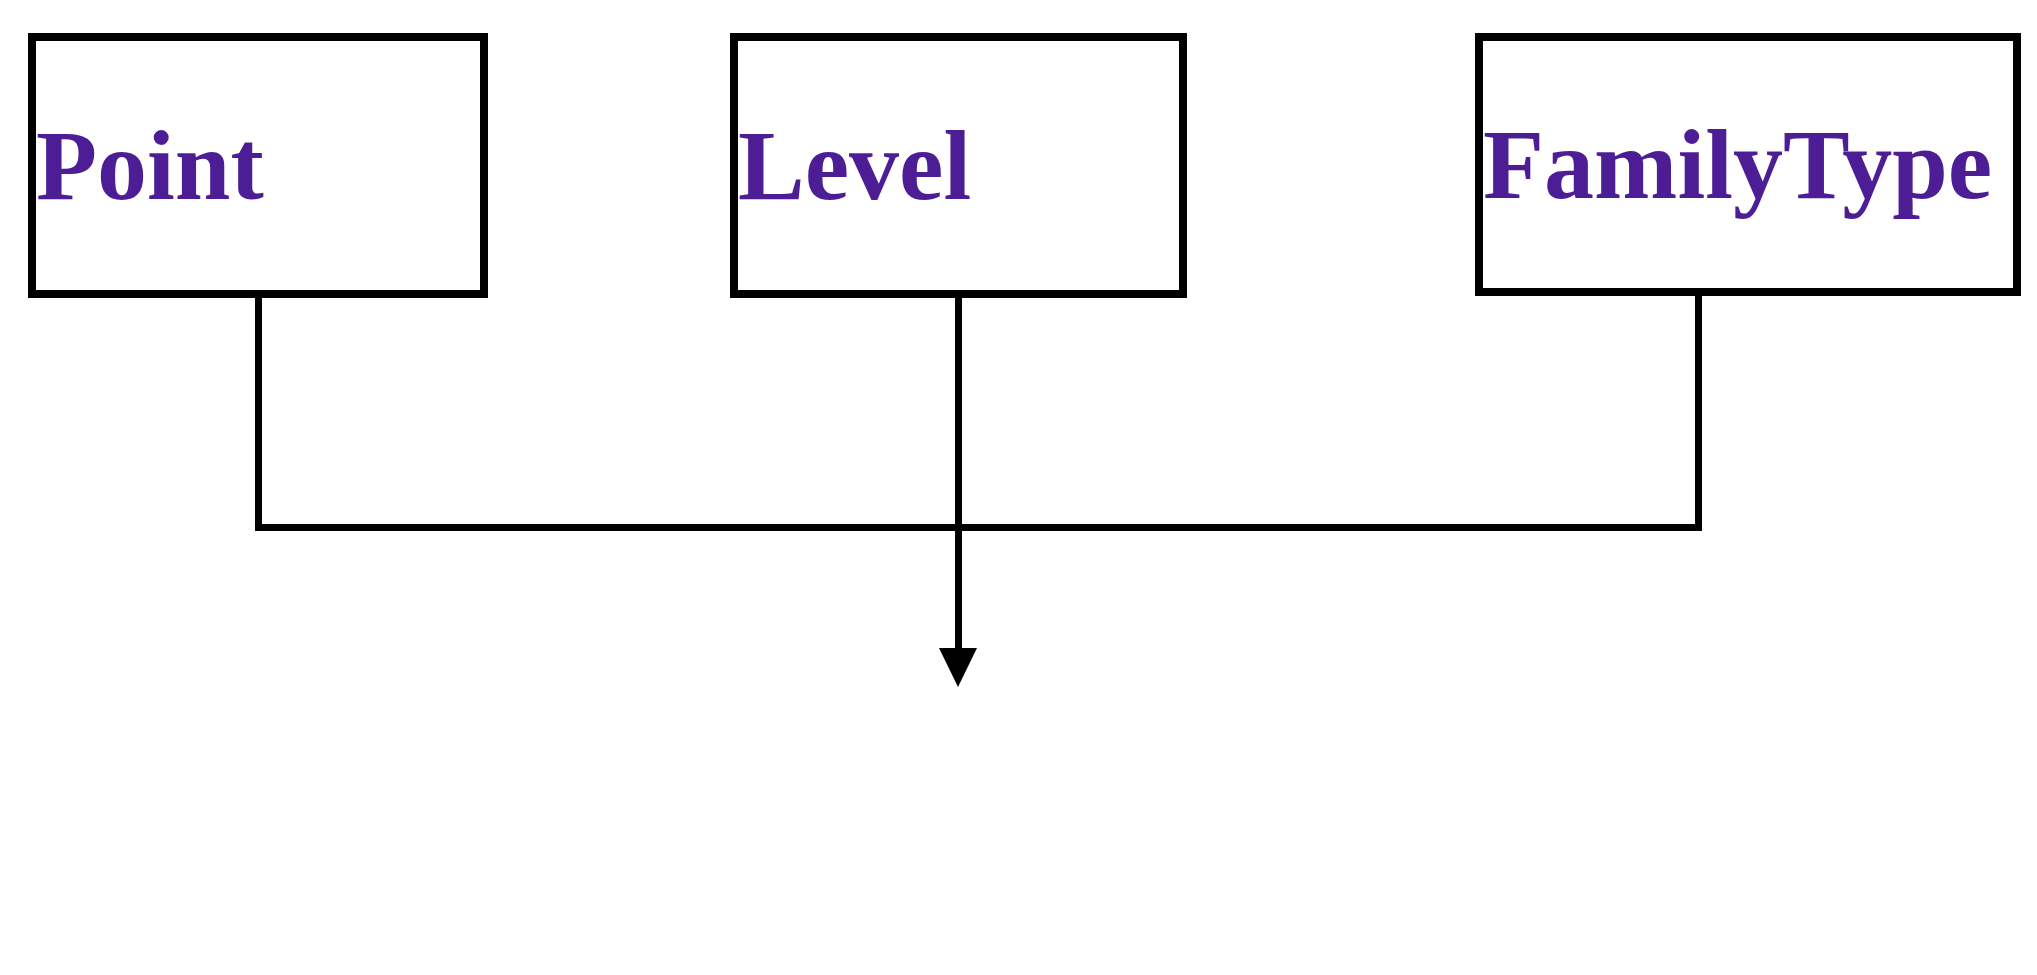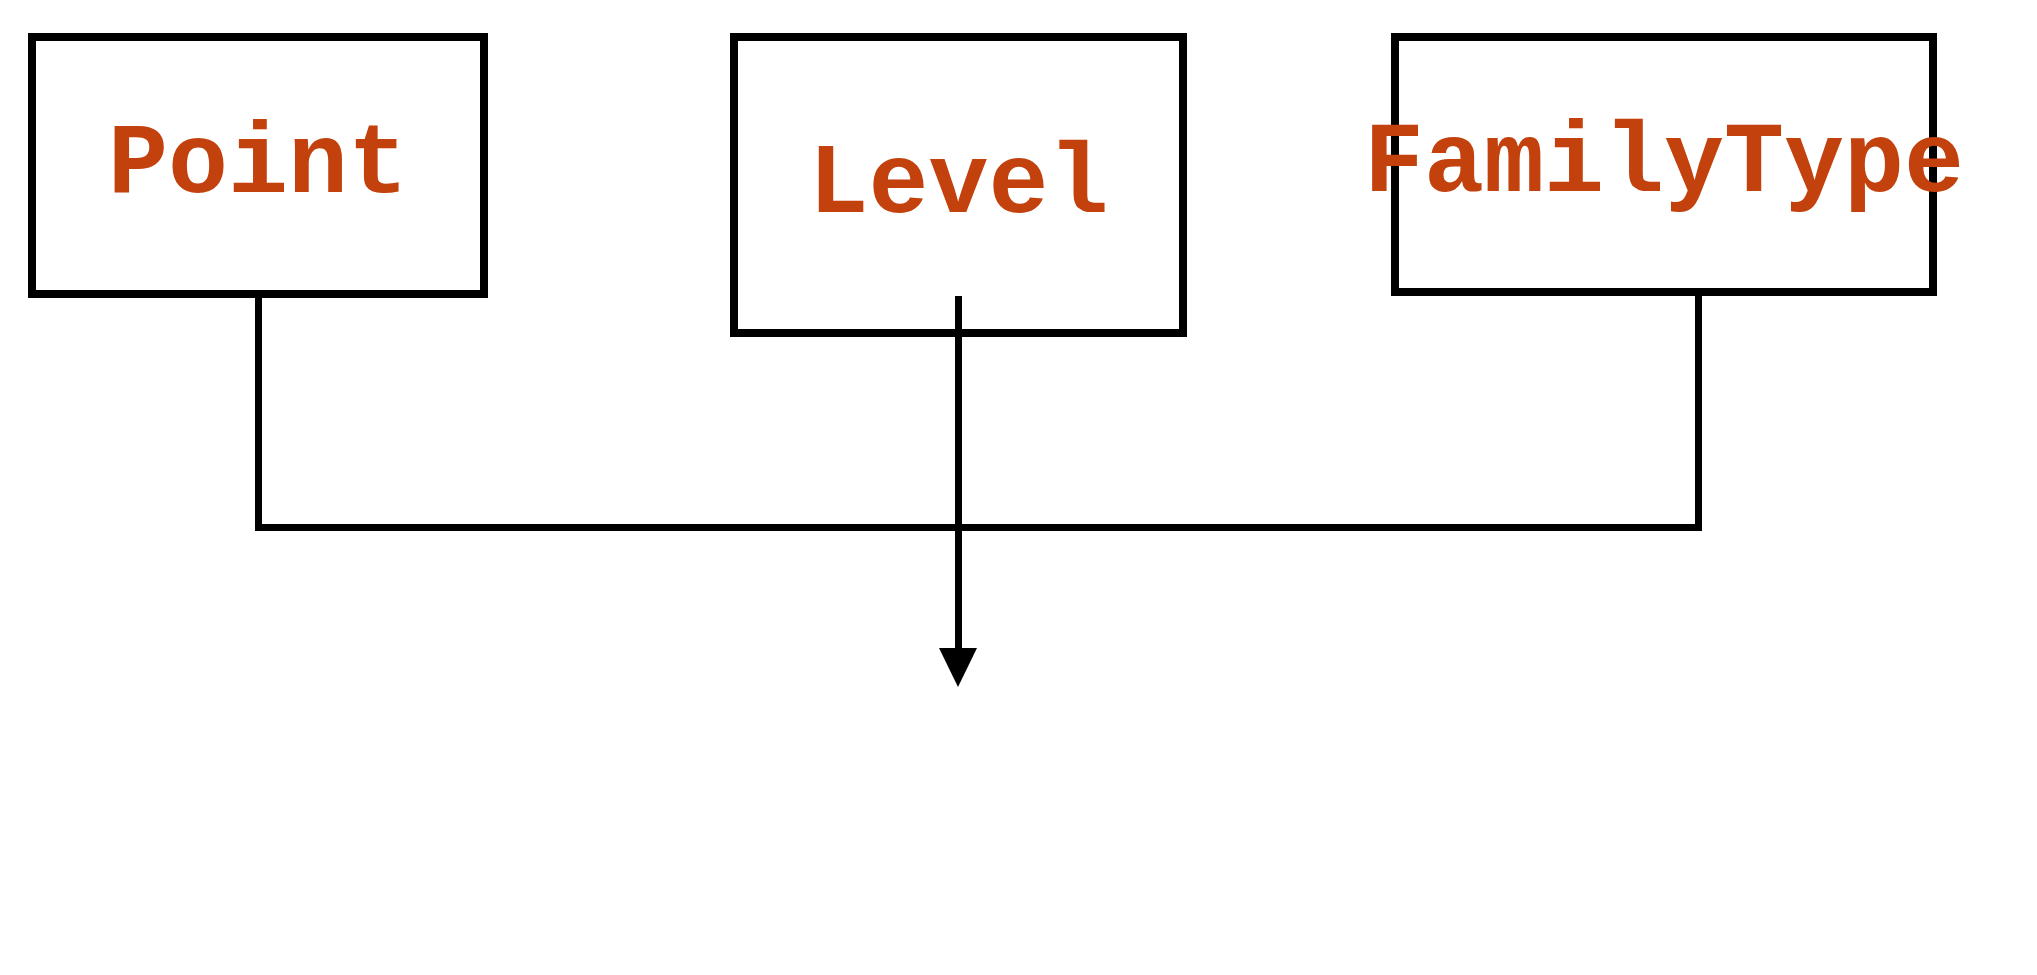--- a/index.html
+++ b/index.html
@@ -14,30 +14,29 @@
     background: #ffffff;
     overflow: hidden;
   }
   .node {
     position: absolute;
     box-sizing: border-box;
     border: 8px solid #000000;
     background: #ffffff;
     display: flex;
     align-items: center;
-    justify-content: center;
-    font-family: Liberation Mono, monospace;
+    font-family: Liberation Serif, serif;
     font-weight: bold;
     font-size: 100px;
-    color: #c2410c;
+    color: #4c1d95;
     white-space: nowrap;
   }
   .node-point         { left: 28px;   top: 33px;  width: 460px; height: 265px; }
-  .node-level         { left: 730px;  top: 33px;  width: 457px; height: 304px; }
-  .node-family-type   { left: 1391px; top: 33px;  width: 546px; height: 263px; }
+  .node-level         { left: 730px;  top: 33px;  width: 457px; height: 265px; }
+  .node-family-type   { left: 1475px; top: 33px;  width: 546px; height: 263px; }
   .node-create-column { left: 590px;  top: 687px; width: 736px; height: 259px; }
 
   .line {
     position: absolute;
     background: #000000;
   }
   .v-line-point  { left: 255px;  top: 296px; width: 7px;    height: 235px; }
   .v-line-family { left: 1695px; top: 294px; width: 7px;    height: 237px; }
   .h-bus         { left: 255px;  top: 524px; width: 1447px; height: 7px;  }
   .v-line-level  { left: 955px;  top: 296px; width: 7px;    height: 357px; }

